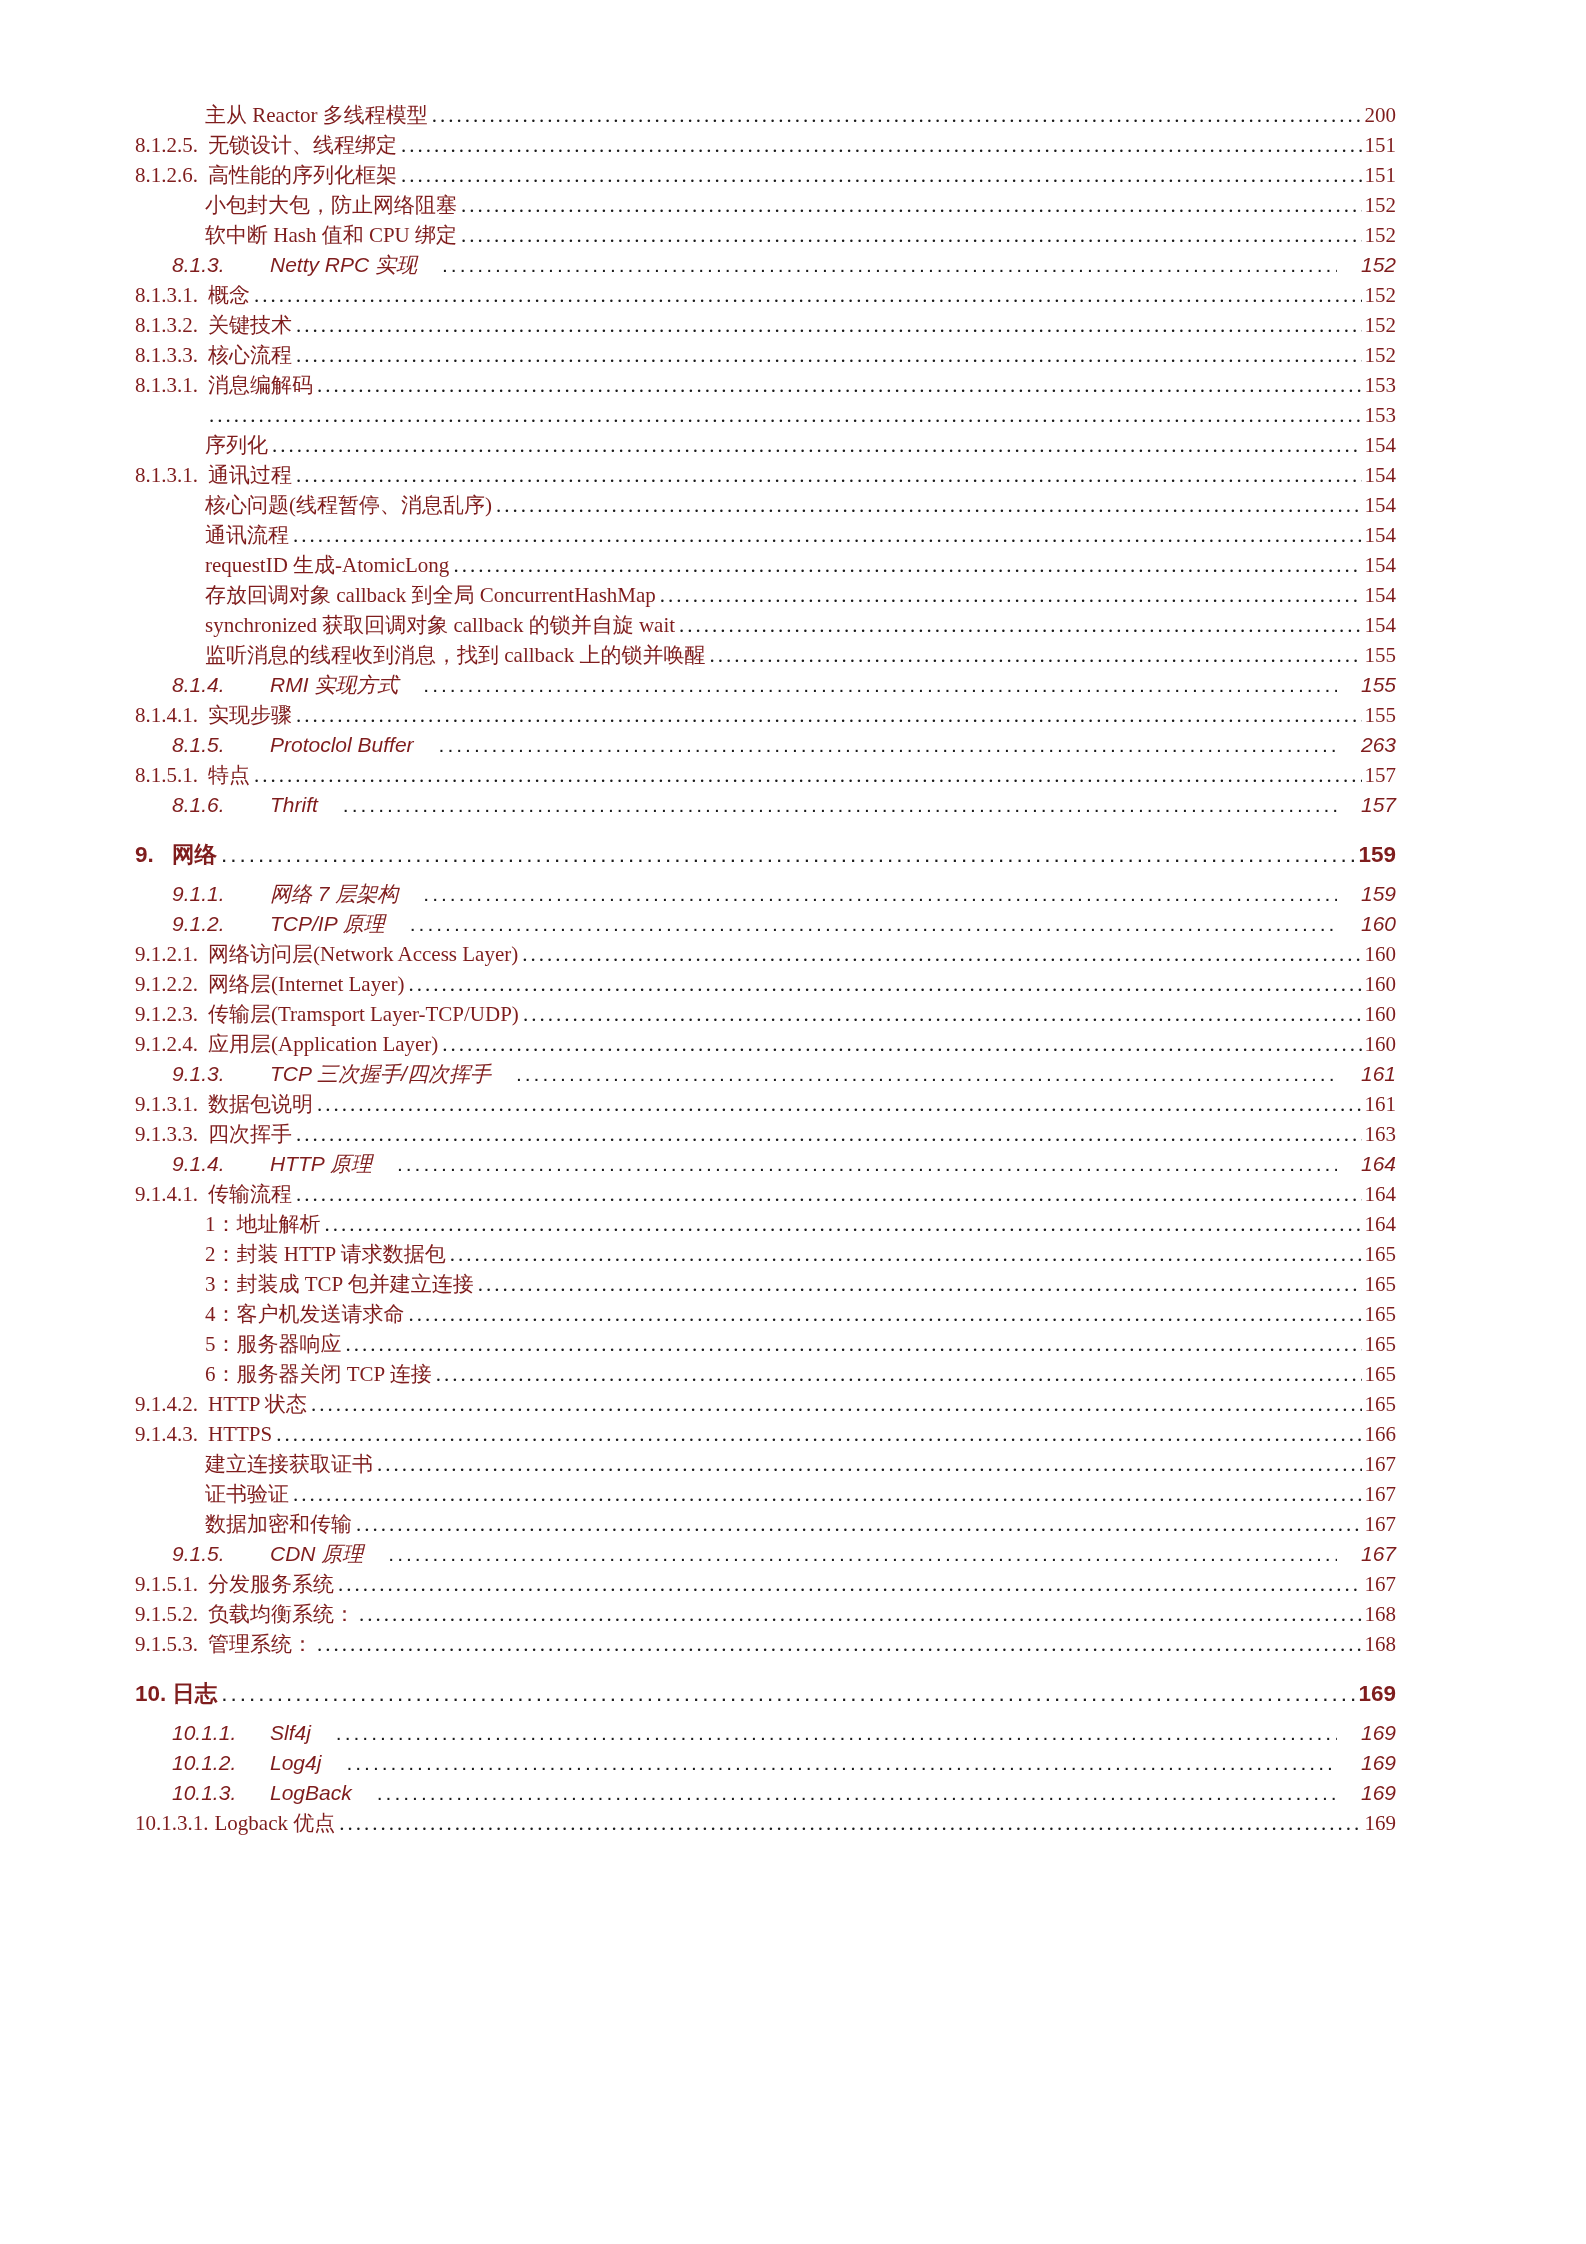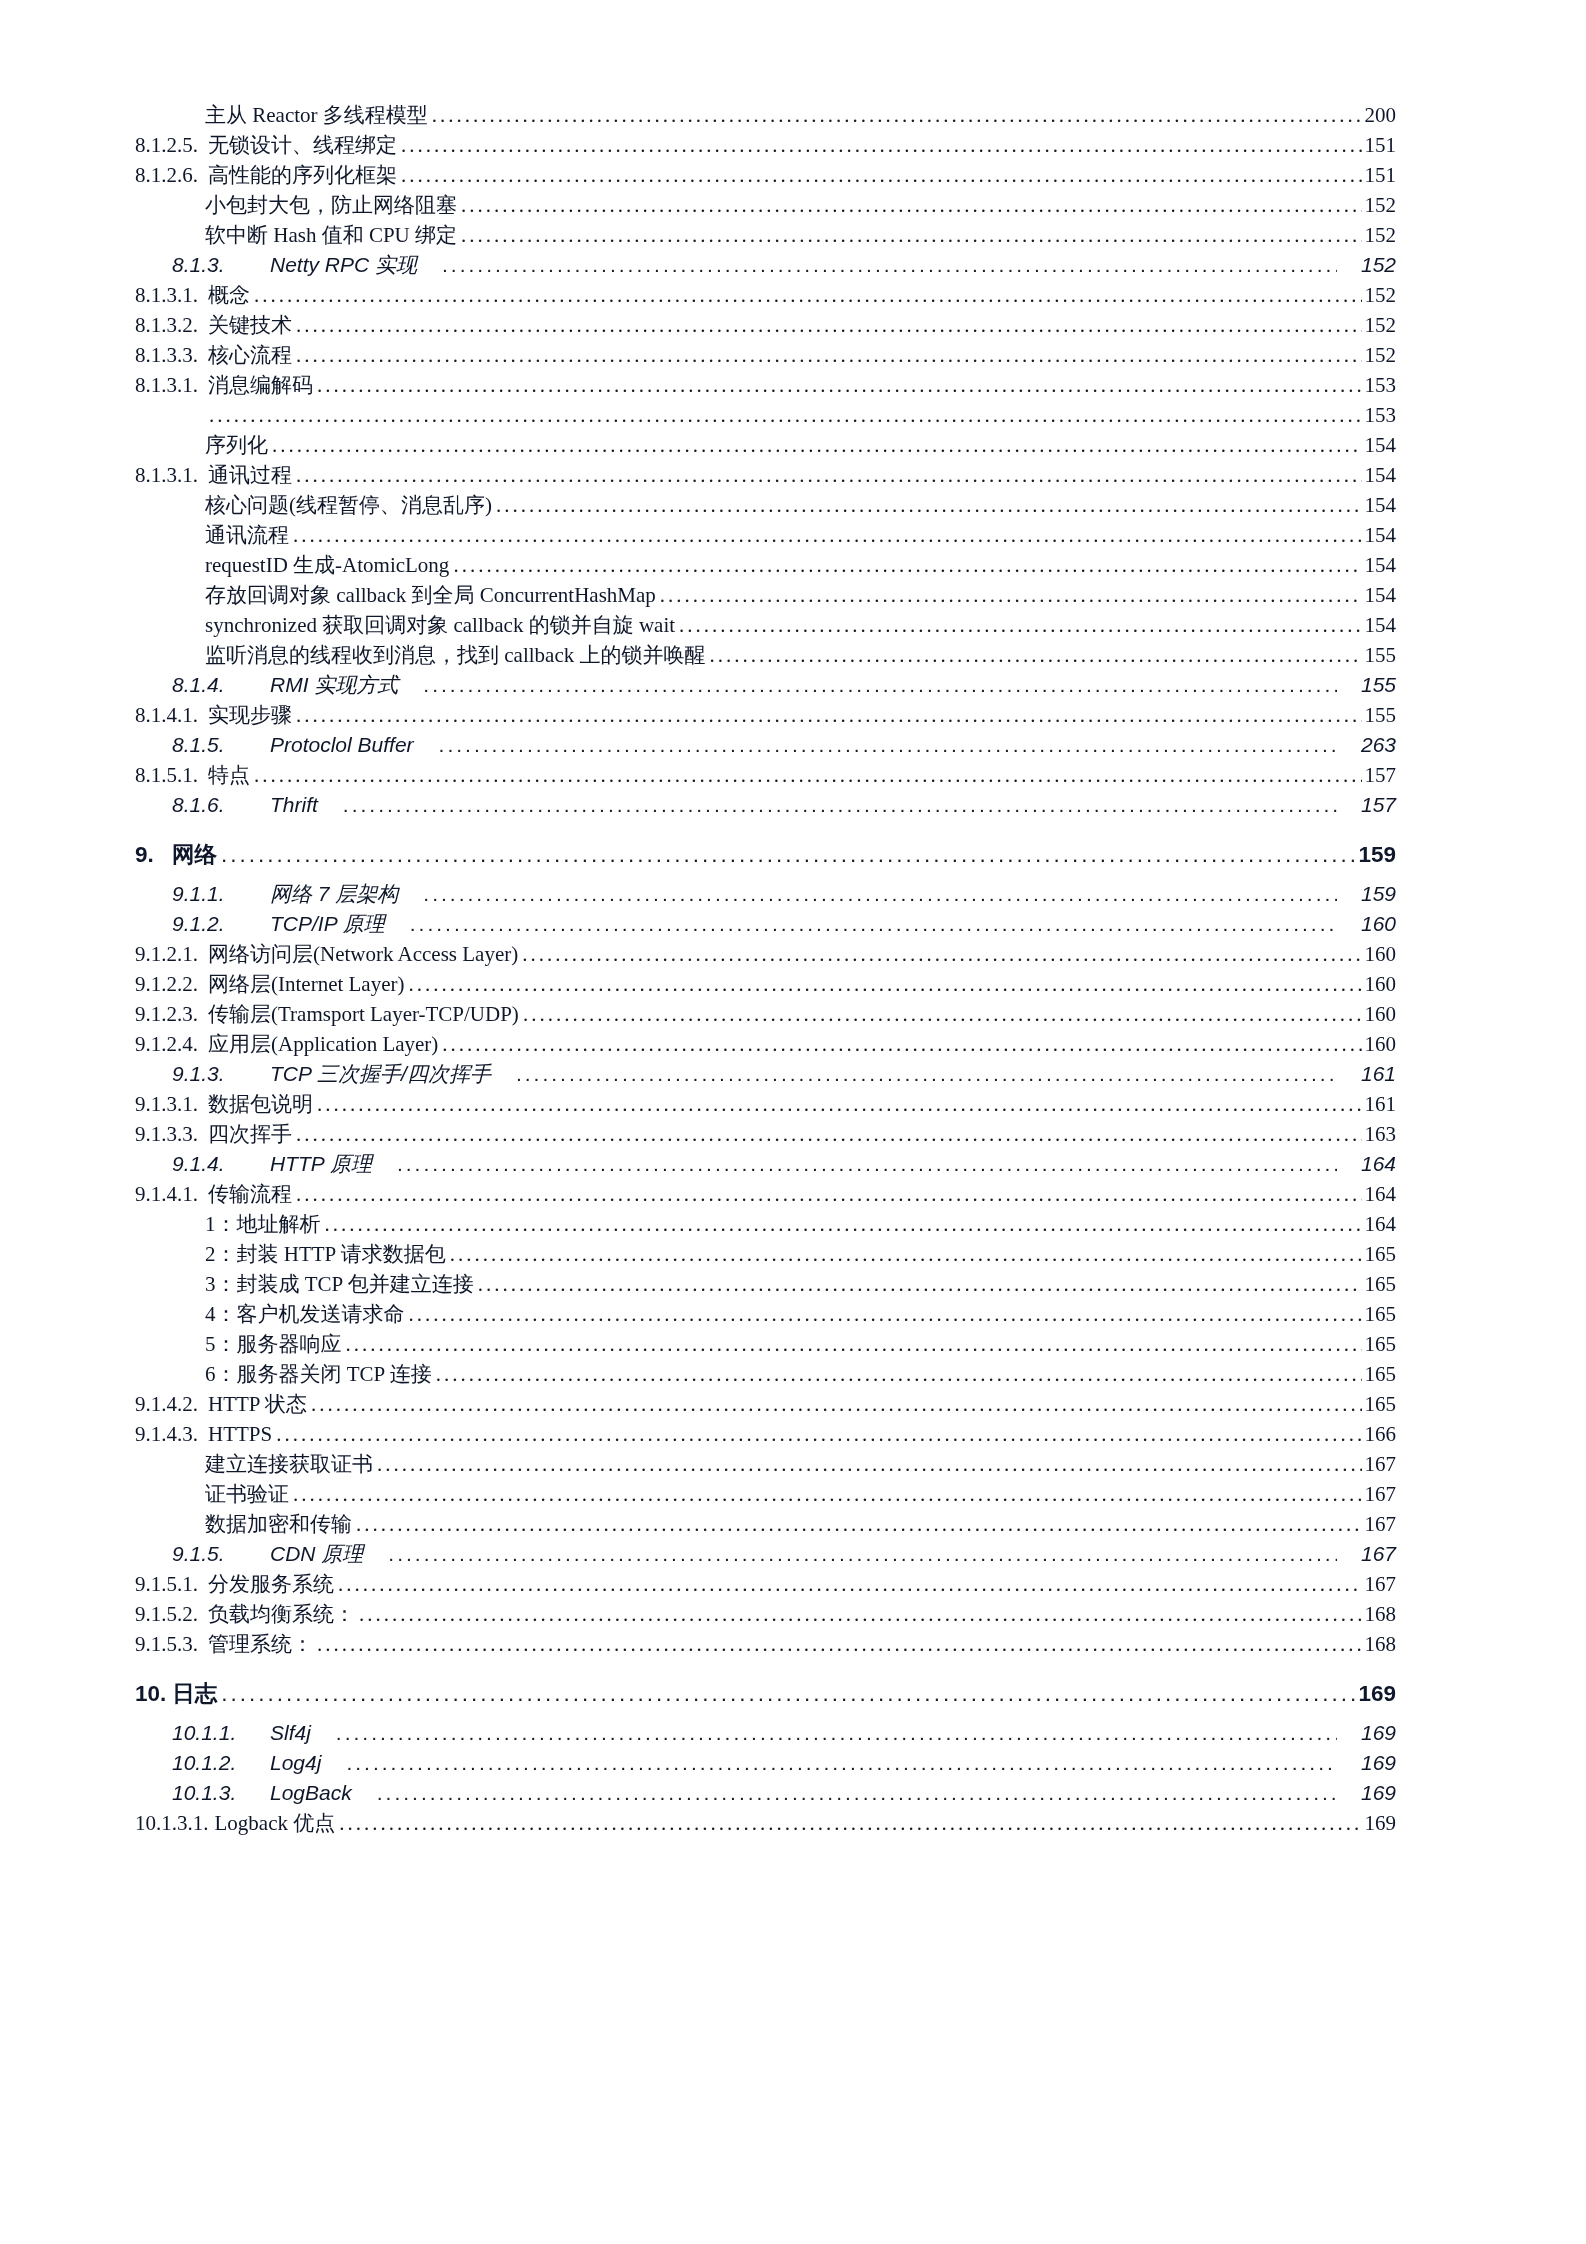--- a/index.html
+++ b/index.html
@@ -4,21 +4,21 @@
 <style>
   * { margin: 0; padding: 0; box-sizing: border-box; }
   html, body { background: #ffffff; }
   .page {
     position: relative;
     width: 1586px;
     height: 1872px;
     background: #ffffff;
     overflow: hidden;
     font-family: "Liberation Serif", serif;
-    color: #0f172a;
+    color: #7f1d1d;
   }
   .toc {
     position: absolute;
     top: 100px;
     left: 135px;
     right: 190px;
   }
   .toc-row {
     display: flex;
     align-items: baseline;

